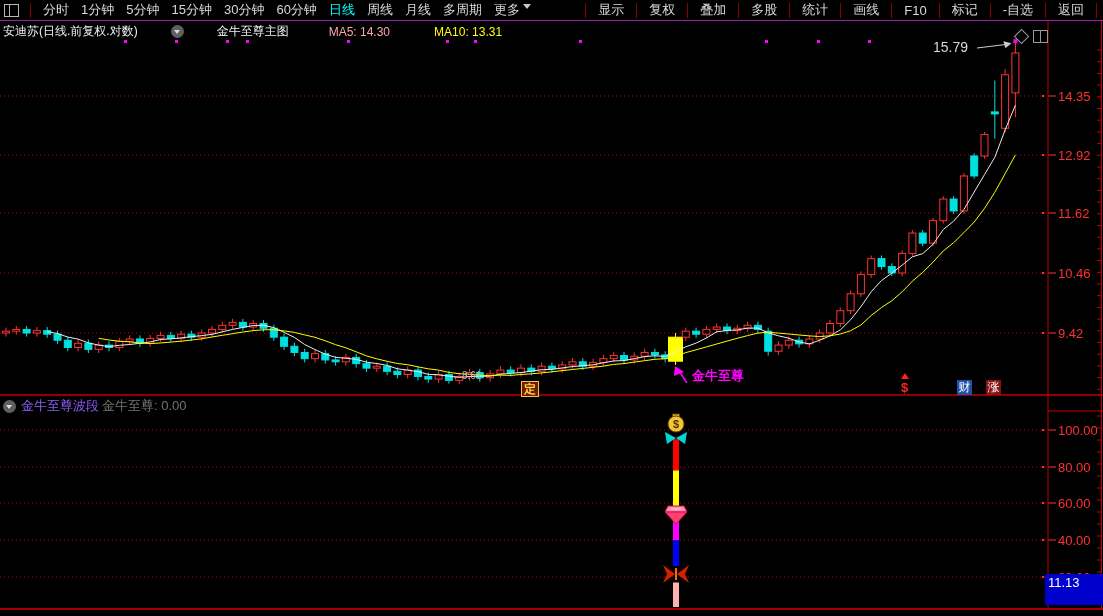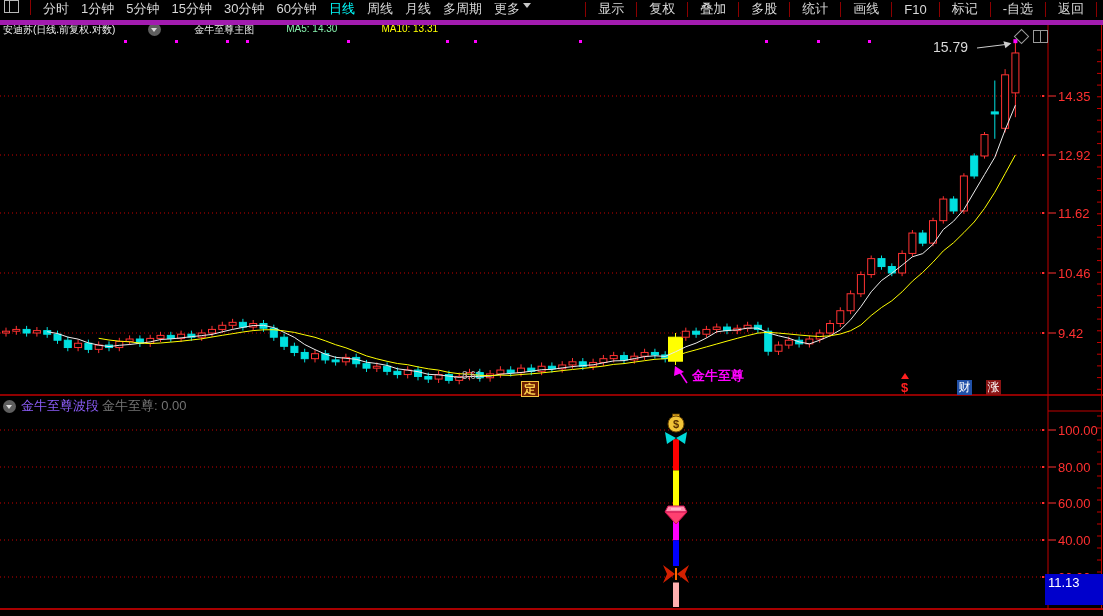--- a/index.html
+++ b/index.html
@@ -1,38 +1,38 @@
 <!DOCTYPE html>
 <html><head>
 <meta charset="utf-8">
 <style>
   html,body{margin:0;padding:0;background:#000;}
   body{width:1103px;height:616px;position:relative;overflow:hidden;
        font-family:"Liberation Sans","DejaVu Sans",sans-serif;color:#d8d8d8;}
   
   .toolbar{position:absolute;left:0;top:0;width:1103px;height:20px;
-           border-bottom:5px solid #a21caf;display:flex;align-items:flex-start;
+           border-bottom:1px solid #a21caf;display:flex;align-items:center;
            font-size:13px;white-space:nowrap;background:#000;z-index:30;}
   .win-icon{width:13px;height:11px;border:1px solid #b8b8b8;margin:0 5px 0 4px;
             position:relative;flex:0 0 auto;}
   .win-icon::after{content:"";position:absolute;left:4px;top:0;bottom:0;width:1px;background:#b8b8b8;}
   .tb-div{width:1px;height:15px;background:#8b0000;margin:0 6px;flex:0 0 auto;}
   .tb-item{margin:0 6px;cursor:default;}
   .tb-item.sel{color:#00ffff;}
   .more-caret{display:inline-block;width:0;height:0;border:4px solid transparent;
               border-top:5px solid #c8c8c8;margin-left:3px;vertical-align:1px;}
   .tb-right{margin-left:auto;display:flex;align-items:center;}
   
-  .info-line{position:absolute;left:3px;top:23px;font-size:10px;display:flex;
-             z-index:20;gap:28px;}
+  .info-line{position:absolute;left:3px;top:23px;font-size:12px;display:flex;
+             align-items:center;z-index:20;gap:28px;}
   .chev{width:13px;height:13px;border-radius:7px;background:#5f5f5f;position:relative;
         display:inline-block;margin:0 5px;flex:0 0 auto;}
   .chev::after{content:"";position:absolute;left:3px;top:5px;border:3.5px solid transparent;
                border-top:4.5px solid #dcdcdc;}
-  .ma5{color:#86efac;margin-left:4px;}
+  .ma5{color:#fca5a5;margin-left:12px;}
   .ma10{color:#ffff00;margin-left:16px;}
   .diamond-icon{position:absolute;left:1016px;top:31px;width:9px;height:9px;
                 border:1px solid #9a9a9a;transform:rotate(45deg);z-index:20;}
   .panes-icon{position:absolute;left:1033px;top:30px;width:13px;height:11px;
               border:1px solid #9a9a9a;z-index:20;}
   .panes-icon::after{content:"";position:absolute;left:6px;top:0;bottom:0;width:1px;background:#9a9a9a;}
   
   .ann{position:absolute;z-index:20;line-height:1;}
   .peak-label{left:933px;top:40px;font-size:14px;color:#d8d8d8;}
   .low-label{left:452px;top:371px;font-size:10px;color:#b8b8b8;}

